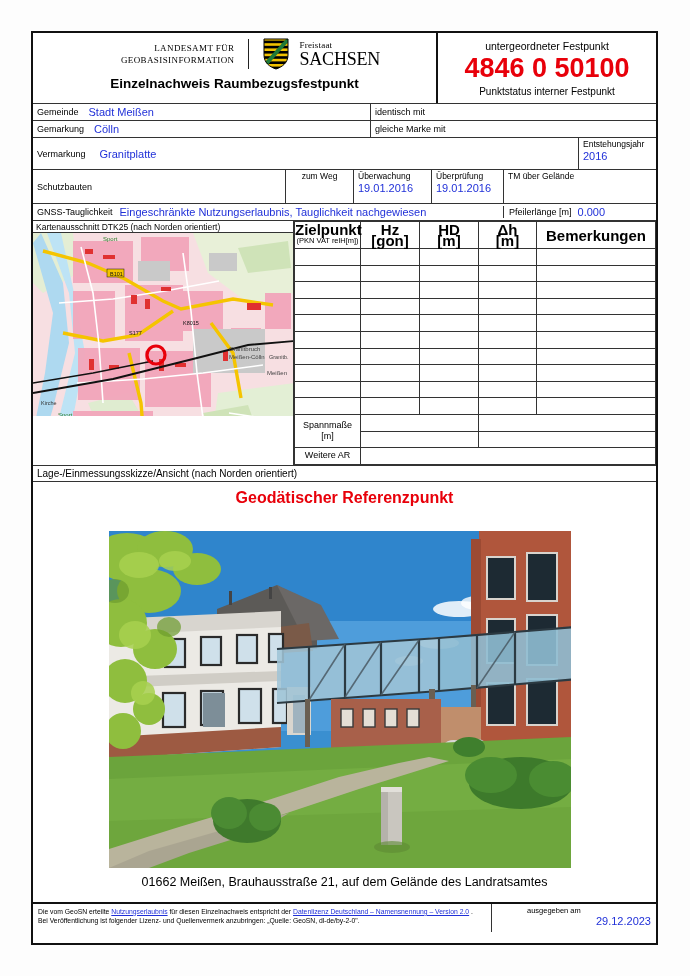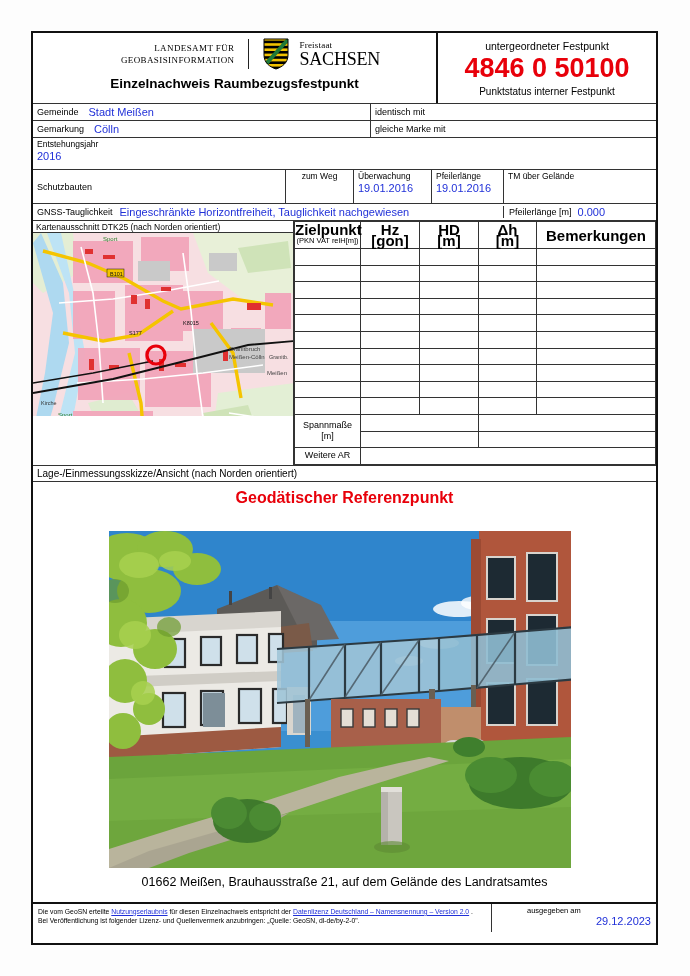--- a/index.html
+++ b/index.html
@@ -179,52 +179,56 @@
         <span class="lbl">Gemarkung</span>
         <span class="val blue">Cölln</span>
       </div>
       <div class="cell c-right">
         <span class="lbl">gleiche Marke mit</span>
         <span class="val blue"></span>
       </div>
     </div>
 
     <div class="row r-verm">
+      <div class="cleft">
+        <span class="lbl">Vermarkung</span>
+        <span class="val blue">Granitplatte</span>
+      </div>
       <div class="cright">
         <span class="sub-lbl">Entstehungsjahr</span>
         <span class="sub-val blue">2016</span>
       </div>
     </div>
 
     <div class="row r-schutz">
       <div class="sb-main">
         <span class="lbl">Schutzbauten</span>
       </div>
       <div class="sb-weg">
         <span class="sub-lbl">zum Weg</span>
         <span class="sub-val blue"></span>
       </div>
       <div class="sb-uw">
         <span class="sub-lbl">Überwachung</span>
         <span class="sub-val blue">19.01.2016</span>
       </div>
       <div class="sb-up">
-        <span class="sub-lbl">Pfeilerlänge</span>
+        <span class="sub-lbl">Überprüfung</span>
         <span class="sub-val blue">19.01.2016</span>
       </div>
       <div class="sb-tm">
         <span class="sub-lbl">TM über Gelände</span>
         <span class="sub-val blue"></span>
       </div>
     </div>
 
     <div class="row r-gnss">
       <div class="gnss-l">
         <span class="lbl">GNSS-Tauglichkeit</span>
-        <span class="val blue">Eingeschränkte Horizontfreiheit, Tauglichkeit nachgewiesen</span>
+        <span class="val blue">Eingeschränkte Nutzungserlaubnis, Tauglichkeit nachgewiesen</span>
       </div>
       <div class="gnss-r">
         <span class="lbl">Pfeilerlänge [m]</span>
         <span class="val blue">0.000</span>
       </div>
     </div>
 
     <div class="midsec">
       <div class="map-col">
         <div class="map-cap">Kartenausschnitt DTK25 (nach Norden orientiert)</div>

